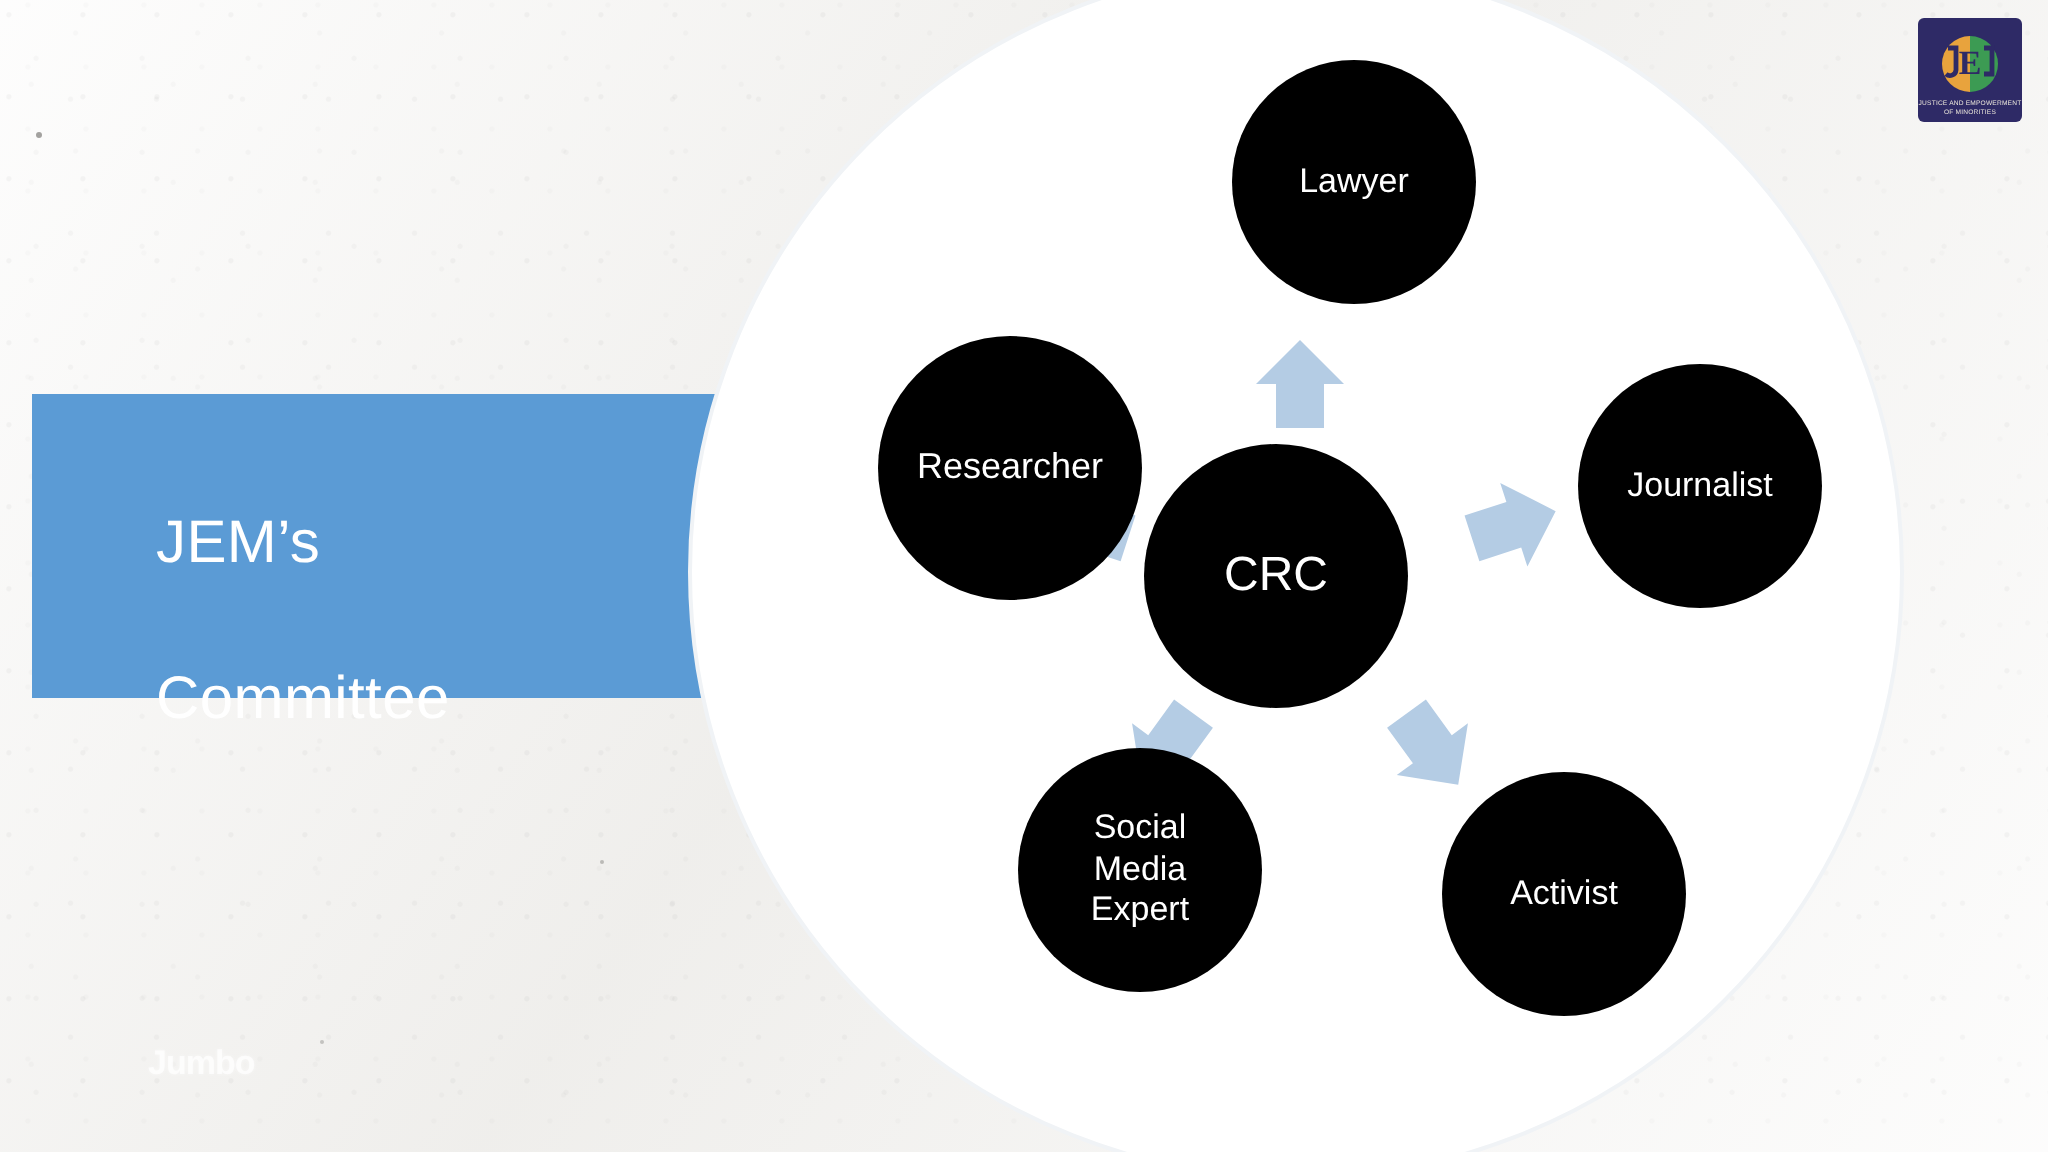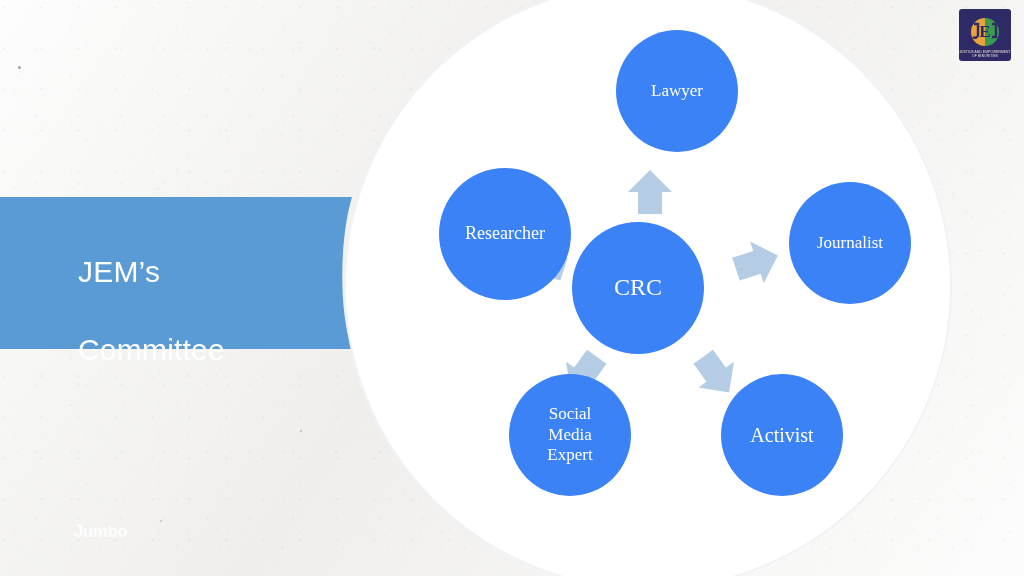--- a/index.html
+++ b/index.html
@@ -38,20 +38,21 @@
     border-radius: 50%;
   }
 
   
   .banner-wrap {
     position: absolute;
     left: 0;
     top: 197px;
     width: 400px;
     height: 152px;
+    padding-left: 16px;
   }
   .banner-svg { display: block; }
   .banner-text {
     position: absolute;
     left: 78px;
     top: 16px;
     width: 300px;
     color: #ffffff;
     font-size: 30px;
     line-height: 39px;
@@ -75,38 +76,37 @@
     width: 608px;
     height: 608px;
     border-radius: 50%;
     background: #ffffff;
     border: 2px solid #f0f3f6;
     box-sizing: border-box;
   }
   .node {
     position: absolute;
     border-radius: 50%;
-    background: #3b82f6;
+    background: #000000;
     color: #ffffff;
     display: flex;
     align-items: center;
     justify-content: center;
     text-align: center;
     line-height: 1.22;
     font-weight: 400;
-    font-family: Liberation Serif, serif;
   }
   .node-center {
     width: 132px; height: 132px;
     left: 228px; top: 240px;
     font-size: 24px;
   }
   .node-lawyer   { width: 122px; height: 122px; left: 272px; top: 48px;  font-size: 17px; }
   .node-journo   { width: 122px; height: 122px; left: 445px; top: 200px; font-size: 17px; }
-  .node-activist { width: 122px; height: 122px; left: 377px; top: 392px; font-size: 20px; }
+  .node-activist { width: 122px; height: 122px; left: 377px; top: 404px; font-size: 17px; }
   .node-social   { width: 122px; height: 122px; left: 165px; top: 392px; font-size: 17px; }
   .node-research { width: 132px; height: 132px; left: 95px;  top: 186px; font-size: 18px; }
   .node-social span { white-space: pre-line; }
 
   .arrows {
     position: absolute;
     left: 0; top: 0;
     width: 612px; height: 612px;
     pointer-events: none;
   }

